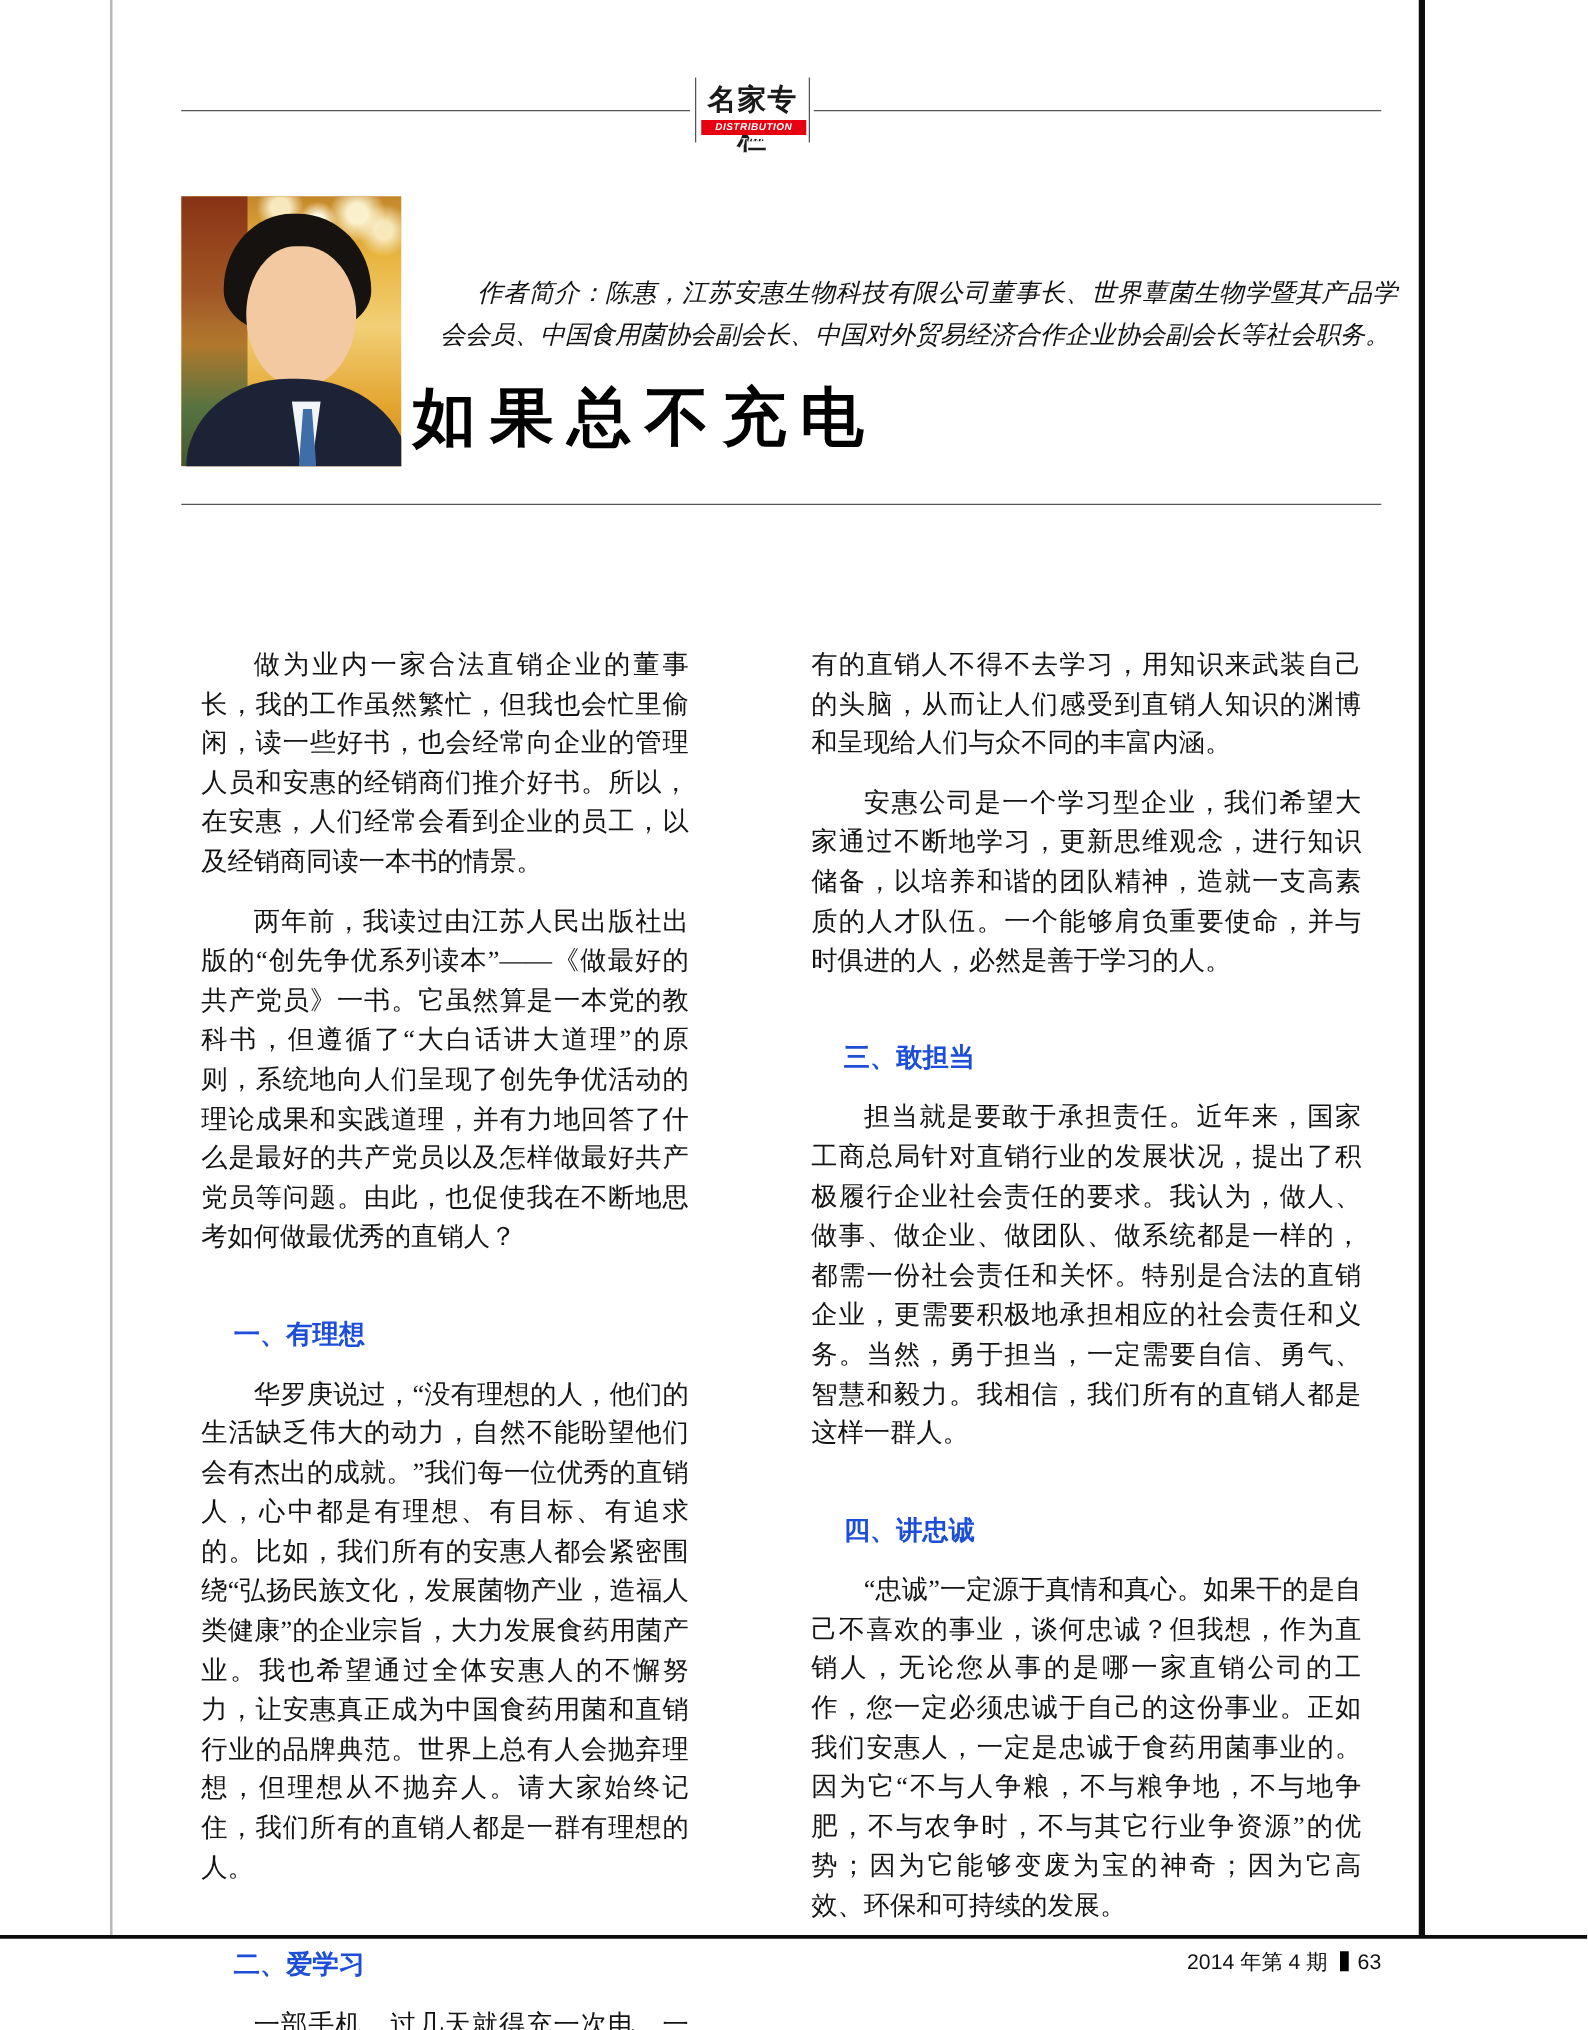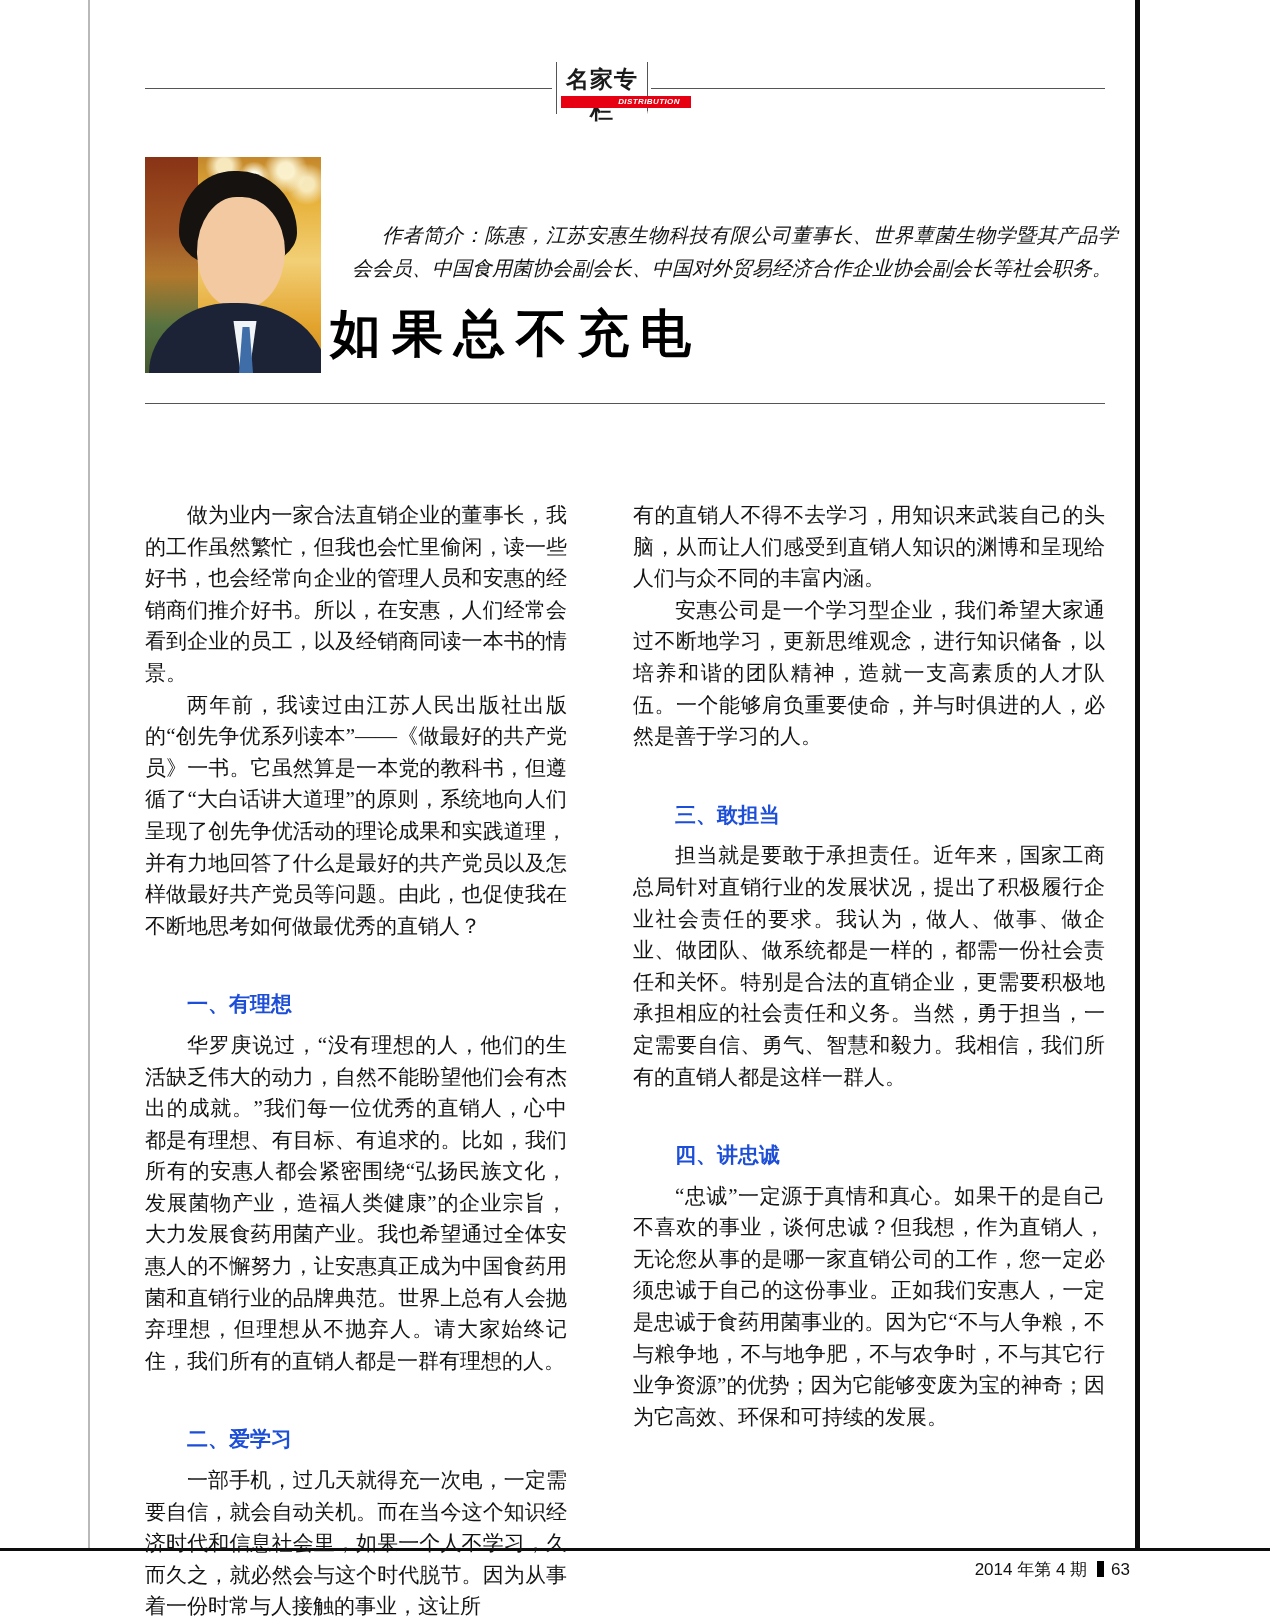--- a/index.html
+++ b/index.html
@@ -25,21 +25,20 @@
     position:absolute;left:557px;top:64px;width:90px;
     font-family:"Liberation Sans","DejaVu Sans",sans-serif;
     font-size:23px;font-weight:700;letter-spacing:1px;color:#1a1a1a;text-align:center;
   }
   .header-en{
     position:absolute;left:561px;top:96px;width:84px;height:12px;
     background:#e60012;color:#ffffff;
     font-family:"Liberation Sans","DejaVu Sans",sans-serif;
     font-size:8px;font-style:italic;font-weight:700;line-height:12px;text-align:center;
     letter-spacing:0.4px;
-    padding-left:46px;
   }
 
   
   .photo{
     position:absolute;left:145px;top:157px;width:176px;height:216px;overflow:hidden;
     background:linear-gradient(180deg,#c4872b 0%,#e8b43e 22%,#f2cf76 48%,#e3a42e 78%,#d18a1f 100%);
   }
   .ph-left-col{
     position:absolute;left:0;top:0;width:30%;height:100%;
     background:linear-gradient(180deg,#7d2412 0%,#93421c 35%,#a66b22 55%,#3f6b44 78%,#2c4f33 100%);
@@ -89,40 +88,40 @@
     position:absolute;left:330px;top:300px;margin:0;
     font-family:"Liberation Sans","DejaVu Sans",sans-serif;
     font-size:51px;font-weight:900;letter-spacing:11px;color:#000;
   }
   .divider{position:absolute;left:145px;top:403px;width:960px;height:1px;background:#555;}
 
   
   .col{position:absolute;top:500px;font-size:21px;line-height:31.6px;color:#141414;}
   .col-left{left:145px;width:422px;}
   .col-right{left:633px;width:472px;}
-  .para{margin:0;text-align:justify;text-indent:2em;}
+  .para{margin:16px;text-align:justify;text-indent:2em;}
   .para.flush{text-indent:0;}
   .sec-head{
     margin:46px 0 10px 0;
     font-family:"Liberation Sans","DejaVu Sans",sans-serif;
     font-size:21px;font-weight:700;text-indent:2em;color:#1d4ed8;
   }
   .end-mark{
     display:inline-block;width:16px;height:16px;margin-left:6px;vertical-align:-2px;
     background:
       linear-gradient(#fff,#fff) 3px 7px/10px 2px no-repeat,
       linear-gradient(#fff,#fff) 7px 3px/2px 10px no-repeat,
       #e60012;
   }
 
   
   .footer{
     position:absolute;left:0;top:1558px;width:1105px;text-align:right;
     font-family:"Liberation Sans","DejaVu Sans",sans-serif;
-    font-size:17px;color:#111;padding-left:25px;
+    font-size:17px;color:#111;
   }
   .page-bar{display:inline-block;width:7px;height:16px;background:#000;margin:0 7px 0 10px;vertical-align:-2px;}
 </style>
 </head>
 <body>
 
 <div class="page">
 
   <div class="left-rule"></div>
   <div class="right-rule"></div>

